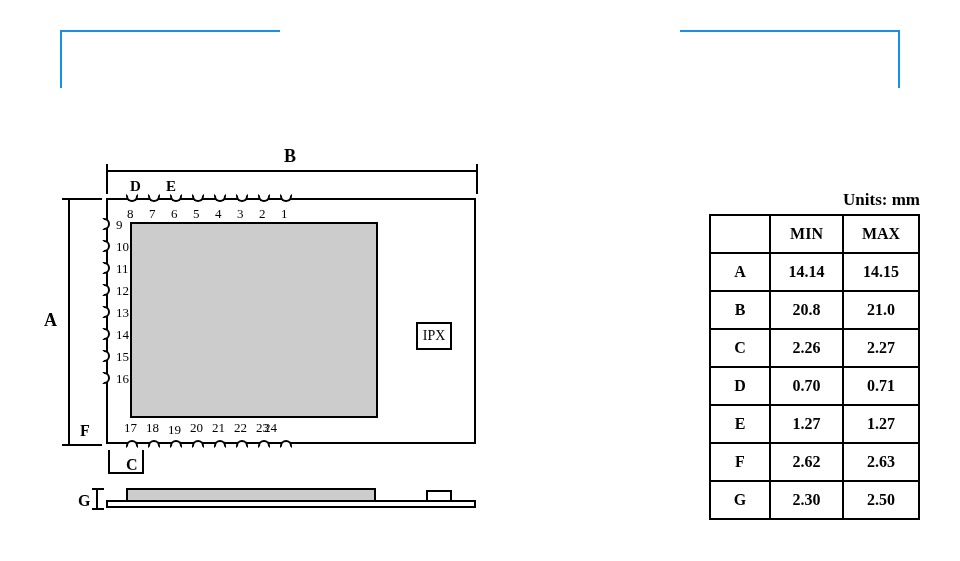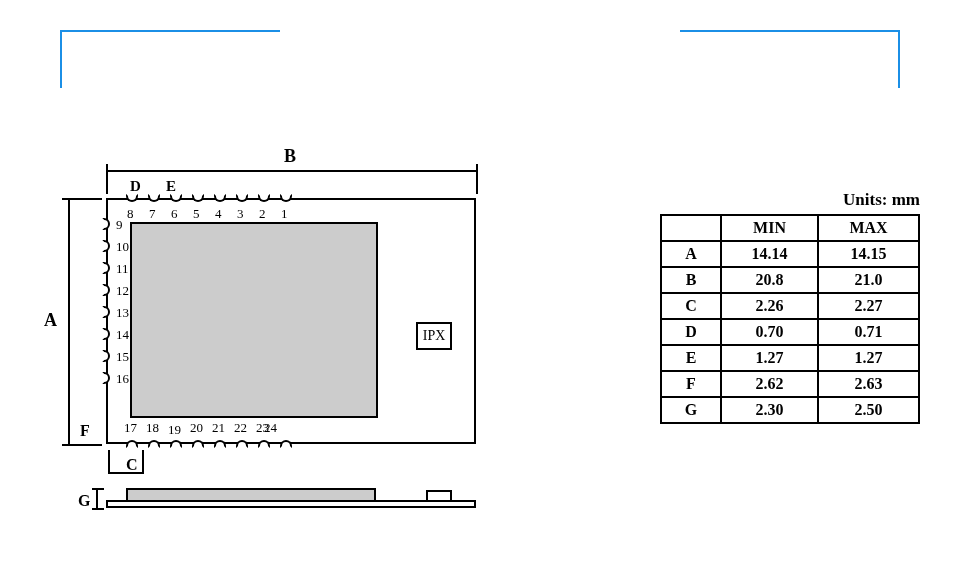--- a/index.html
+++ b/index.html
@@ -131,36 +131,36 @@
     position: absolute;
     right: 24px; bottom: 8px;
     width: 26px; height: 10px;
     border: 2px solid #000;
     border-bottom: none;
   }
   
   .table-area {
     position: absolute;
     right: 40px; top: 40px;
-    width: 260px;
+    width: 211px;
   }
   .units {
     text-align: right;
     font-weight: bold;
     font-size: 17px;
     margin-bottom: 4px;
   }
   table.dims {
     border-collapse: collapse;
     width: 100%;
     font-size: 16px;
   }
   table.dims td, table.dims th {
     border: 2px solid #000;
-    padding: 3px 8px;
+    padding: 9px 8px;
     text-align: center;
     font-weight: bold;
     font-family: "Times New Roman", serif;
   }
   table.dims th:first-child, table.dims td:first-child { width: 60px; }
 </style>
 </head>
 <body>
 
 <div class="header-area">

